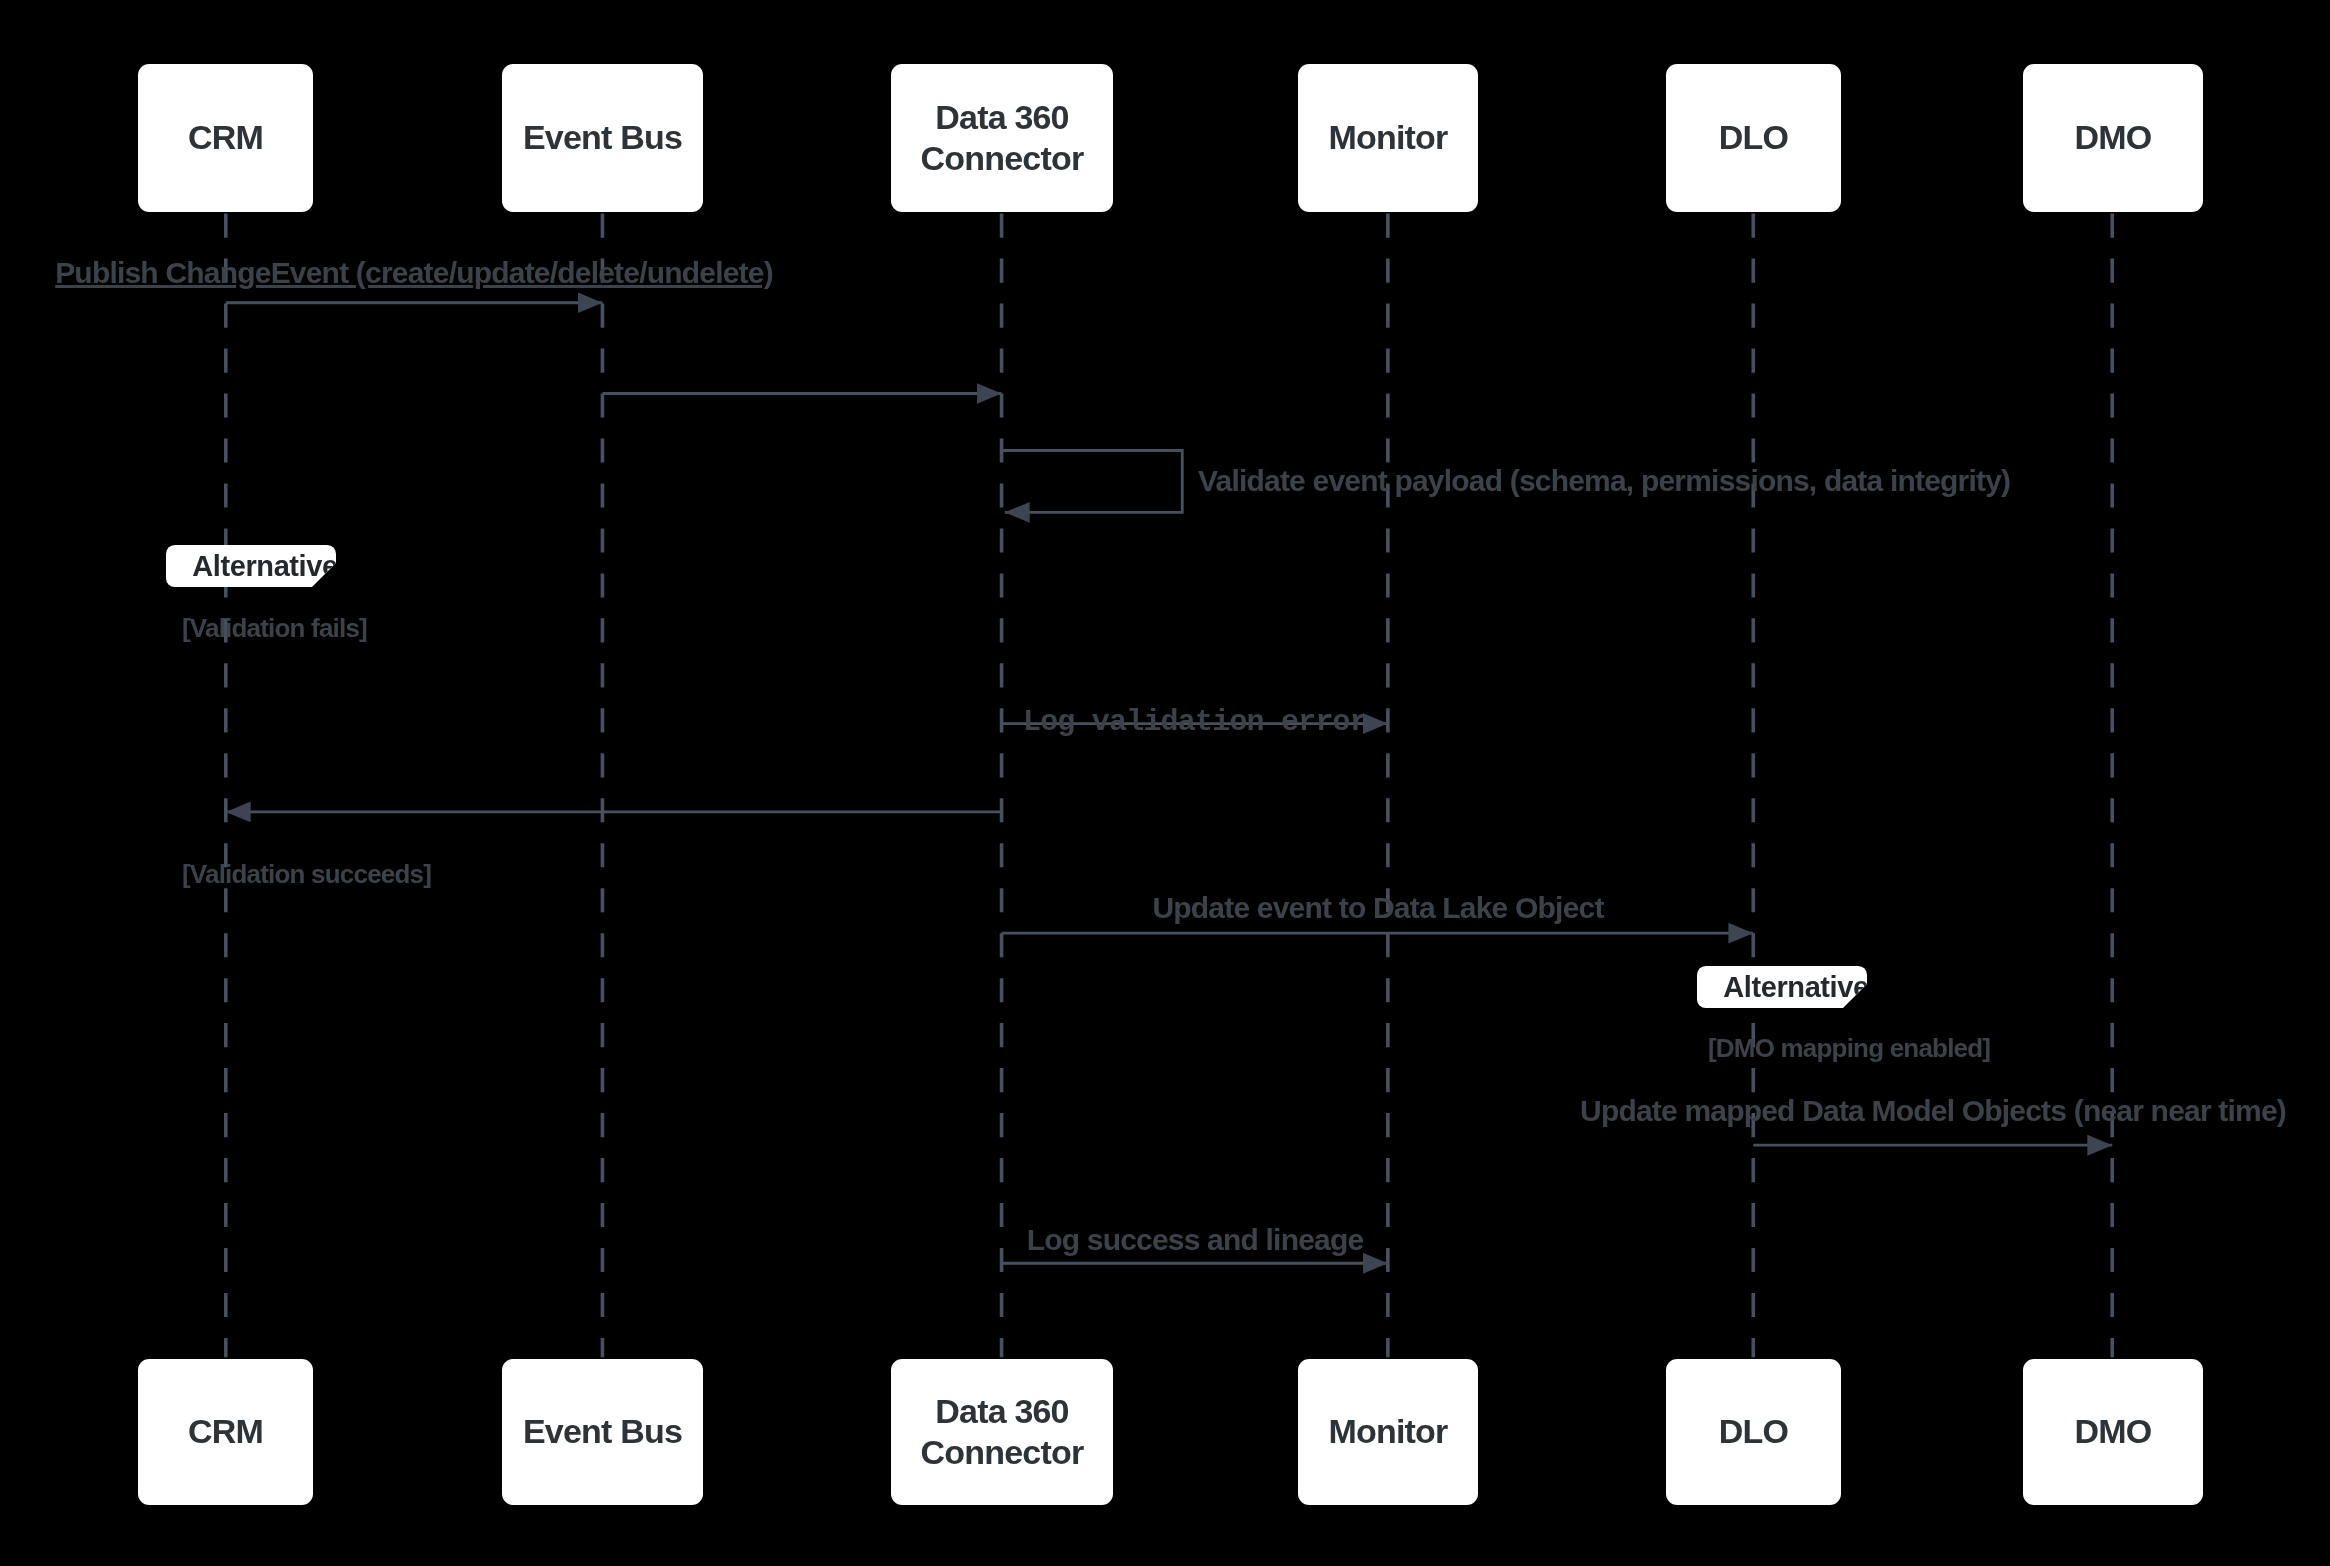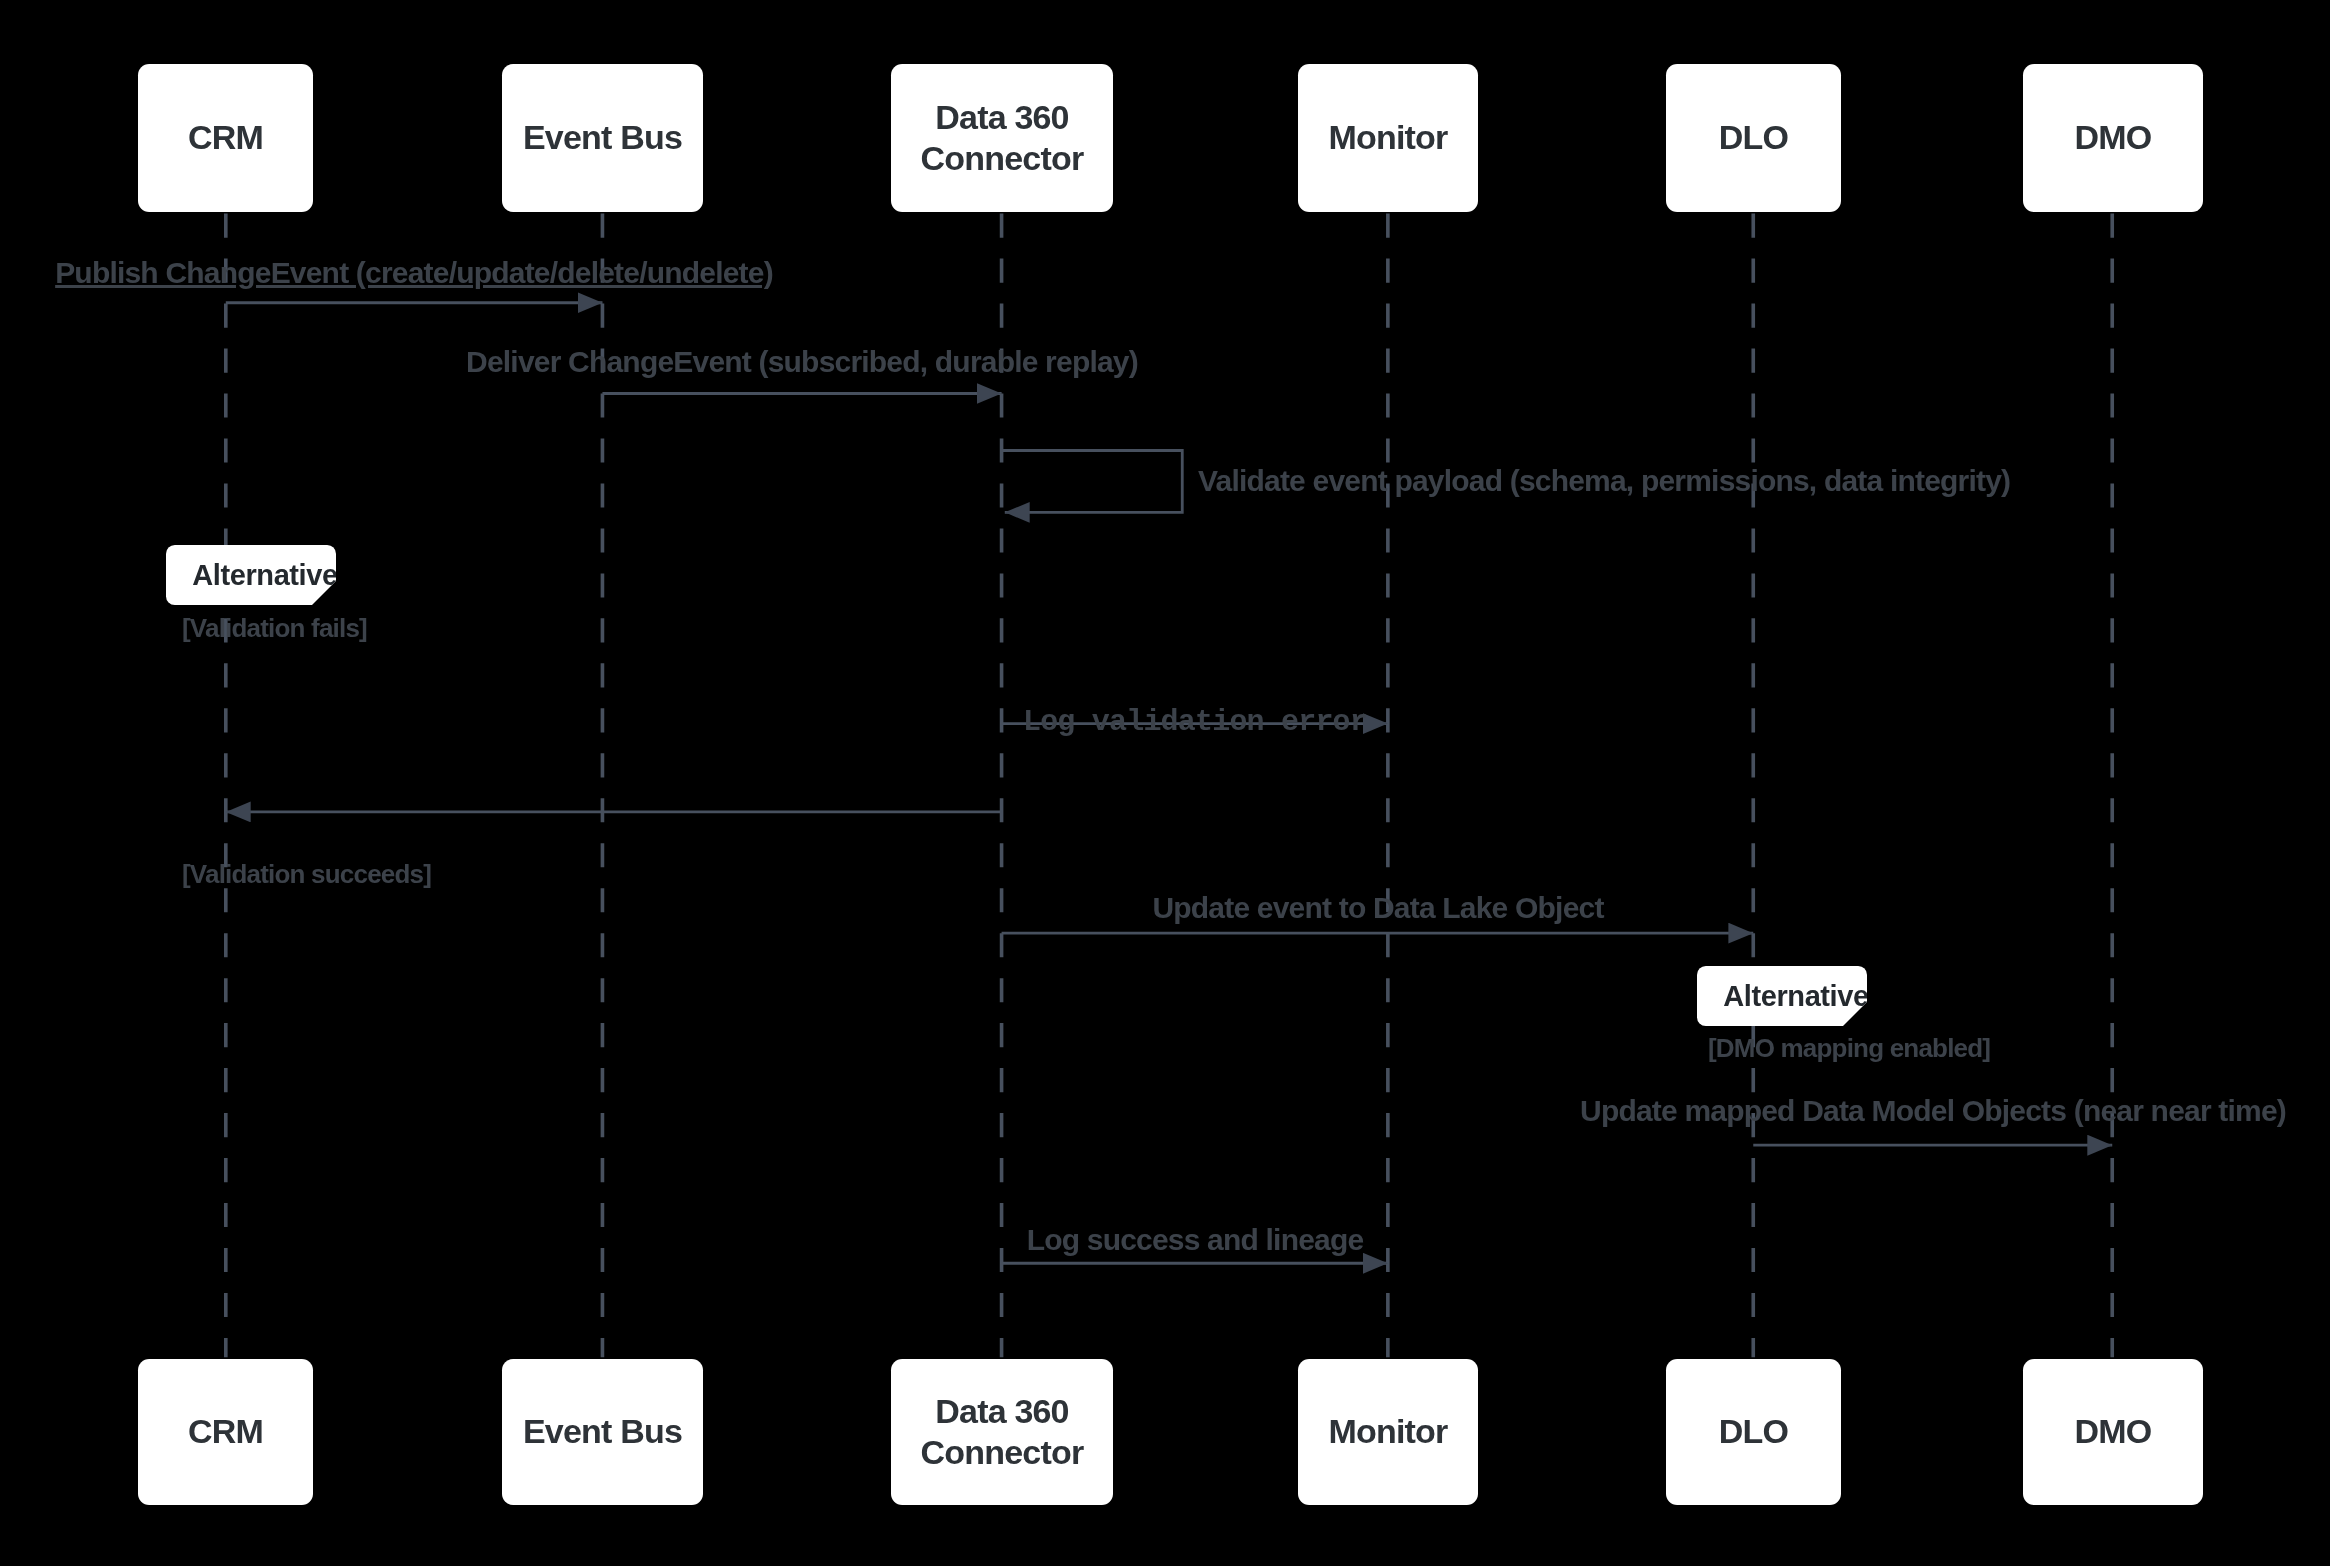--- a/index.html
+++ b/index.html
@@ -32,21 +32,21 @@
     letter-spacing:-0.8px;white-space:nowrap;z-index:3;line-height:1;
   }
   .msg.centered{transform:translateX(-50%);}
 
   .cond{
     position:absolute;color:var(--msg-text);font-weight:700;font-size:26px;
     letter-spacing:-0.8px;white-space:nowrap;z-index:3;line-height:1;
   }
 
   .alt-tag{
-    position:absolute;width:170px;height:60px;background:#ffffff;
+    position:absolute;width:170px;height:42px;background:#ffffff;
     border-radius:8.8px;z-index:4;display:flex;align-items:center;justify-content:center;
     color:var(--alt-text);font-weight:700;font-size:29px;letter-spacing:-0.4px;
     clip-path:polygon(0 0,100% 0,100% calc(100% - 24px),calc(100% - 24px) 100%,0 100%);
     padding-left:28px;
   }
 </style>
 </head>
 <body>
 
 <div id="canvas">
@@ -83,21 +83,20 @@
   <div class="actor" style="left:2023px;top:64px;width:180px;">DMO</div>
 
   <div class="actor bottom" style="left:138px;top:1359px;width:175px;">CRM</div>
   <div class="actor bottom" style="left:502px;top:1359px;width:201px;">Event Bus</div>
   <div class="actor bottom" style="left:891px;top:1359px;width:222px;">Data 360 Connector</div>
   <div class="actor bottom" style="left:1298px;top:1359px;width:180px;">Monitor</div>
   <div class="actor bottom" style="left:1666px;top:1359px;width:175px;">DLO</div>
   <div class="actor bottom" style="left:2023px;top:1359px;width:180px;">DMO</div>
 
   <div class="msg centered" style="left:414px;top:258px;text-decoration:underline;">Publish ChangeEvent (create/update/delete/undelete)</div>
-  <div class="msg centered" style="left:802px;top:347px;">Deliver ChangeEvent (subscribed, durable replay)</div>
   <div class="msg" style="left:1198px;top:466px;">Validate event payload (schema, permissions, data integrity)</div>
   <div class="msg centered" style="left:1195px;top:707px;font-family:Liberation Mono, monospace;">Log validation error</div>
   <div class="msg centered" style="left:1378px;top:893px;">Update event to Data Lake Object</div>
   <div class="msg centered" style="left:1933px;top:1096px;">Update mapped Data Model Objects (near near time)</div>
   <div class="msg centered" style="left:1195px;top:1225px;">Log success and lineage</div>
 
   <div class="alt-tag" style="left:166px;top:545px;">Alternative</div>
   <div class="alt-tag" style="left:1697px;top:966px;">Alternative</div>
 
   <div class="cond" style="left:182px;top:615px;">[Validation fails]</div>

